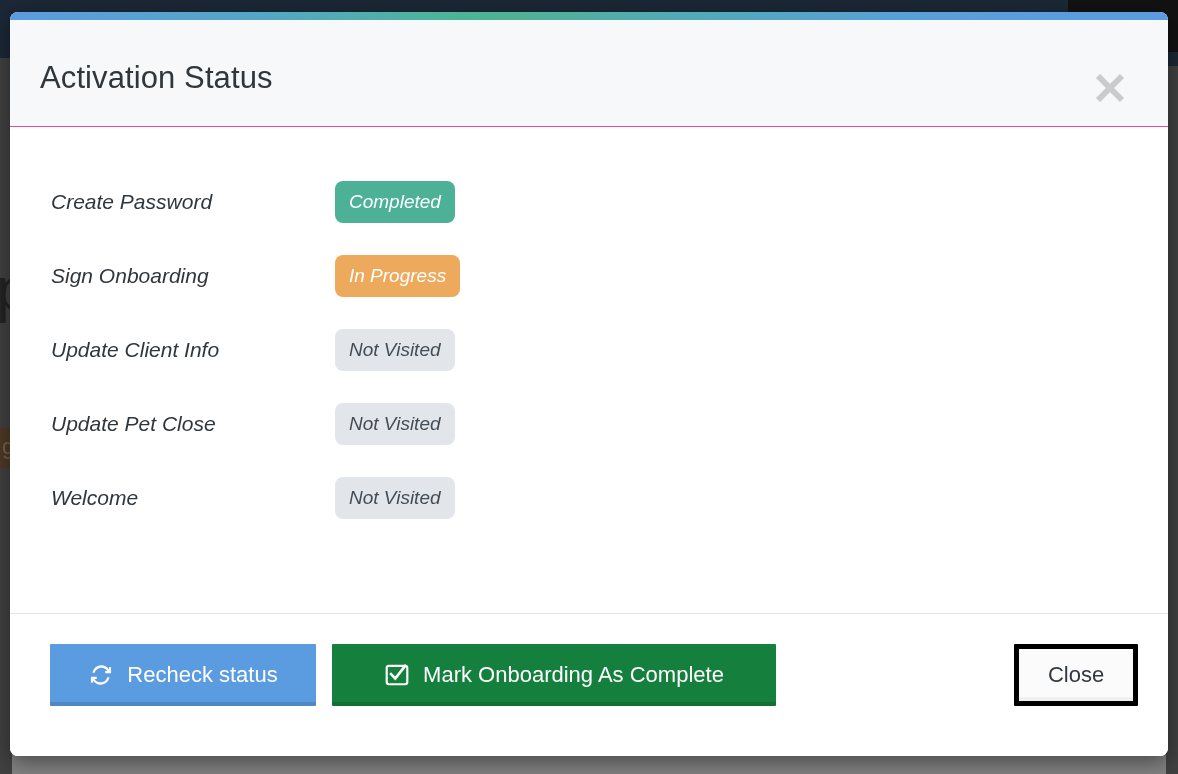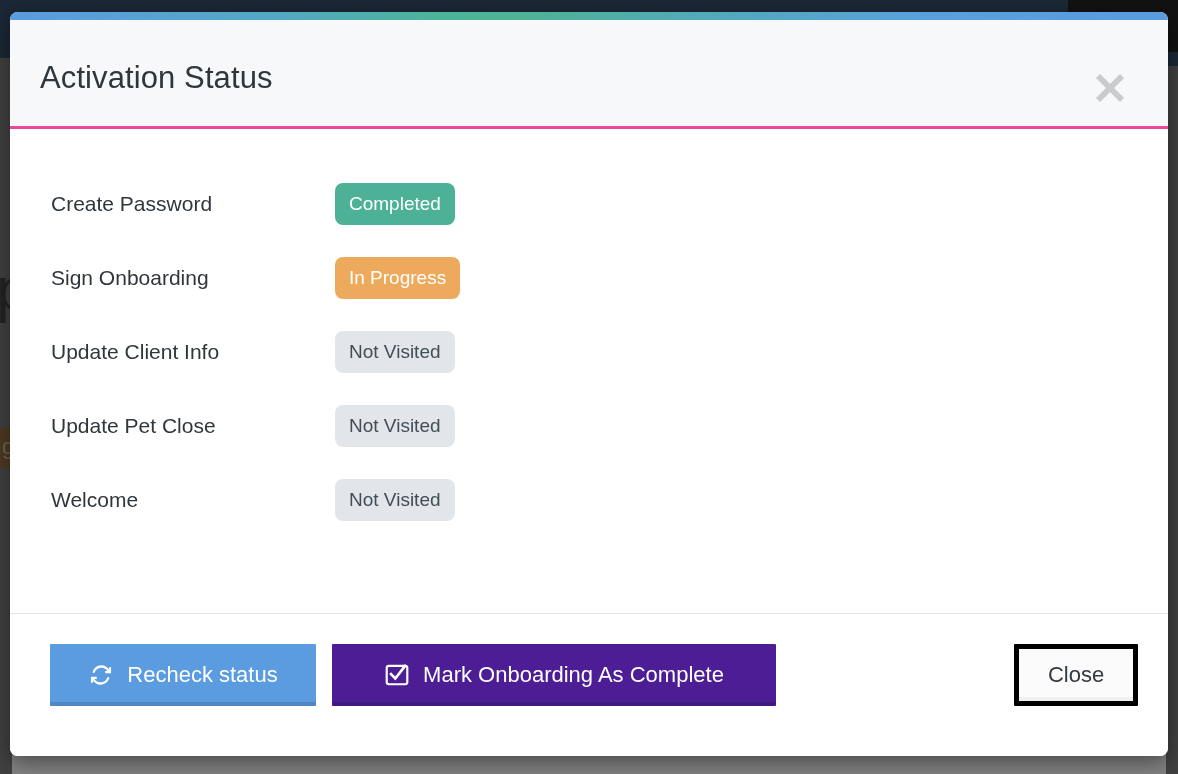--- a/index.html
+++ b/index.html
@@ -116,21 +116,21 @@
         #4fb294 44%,
         #52a9ba 60%,
         #58a0da 78%,
         #5b9be0 100%);
     flex: 0 0 auto;
   }
   .modal-header {
     position: relative;
     height: 106px;
     background: #f7f8f9;
-    border-bottom: 3px solid #ec4899;
+    border-bottom: 1px solid #ec4899;
     flex: 0 0 auto;
   }
   .modal-title {
     position: absolute;
     left: 30px;
     top: 40px;
     font-size: 31px;
     color: #2f373d;
     font-family: "Liberation Sans", sans-serif;
     font-weight: normal;
@@ -151,20 +151,21 @@
     align-items: center;
     justify-content: center;
   }
   .close-icon svg { display: block; }
 
   .modal-body {
     flex: 1 1 auto;
     background: #ffffff;
     padding: 38px 30px 0 30px;
     position: relative;
+    font-style: italic;
   }
   .status-table {
     border-collapse: collapse;
     width: 100%;
   }
   .status-table td {
     padding: 0;
     vertical-align: middle;
     height: 74px;
   }
@@ -226,21 +227,21 @@
     left: 40px;
     top: 30px;
     width: 266px;
     background: #5b9be0;
     box-shadow: inset 0 -4px 0 rgba(0,0,0,0.12);
   }
   .btn-mark {
     left: 322px;
     top: 30px;
     width: 444px;
-    background: #4c1d95;
+    background: #15803d;
     box-shadow: inset 0 -4px 0 rgba(0,0,0,0.12);
   }
   .btn-close {
     right: 30px;
     top: 30px;
     width: 124px;
     background: #fbfbfc;
     color: #33393f;
     border: 5px solid #000000;
     box-shadow: inset 0 -4px 0 rgba(0,0,0,0.045);

